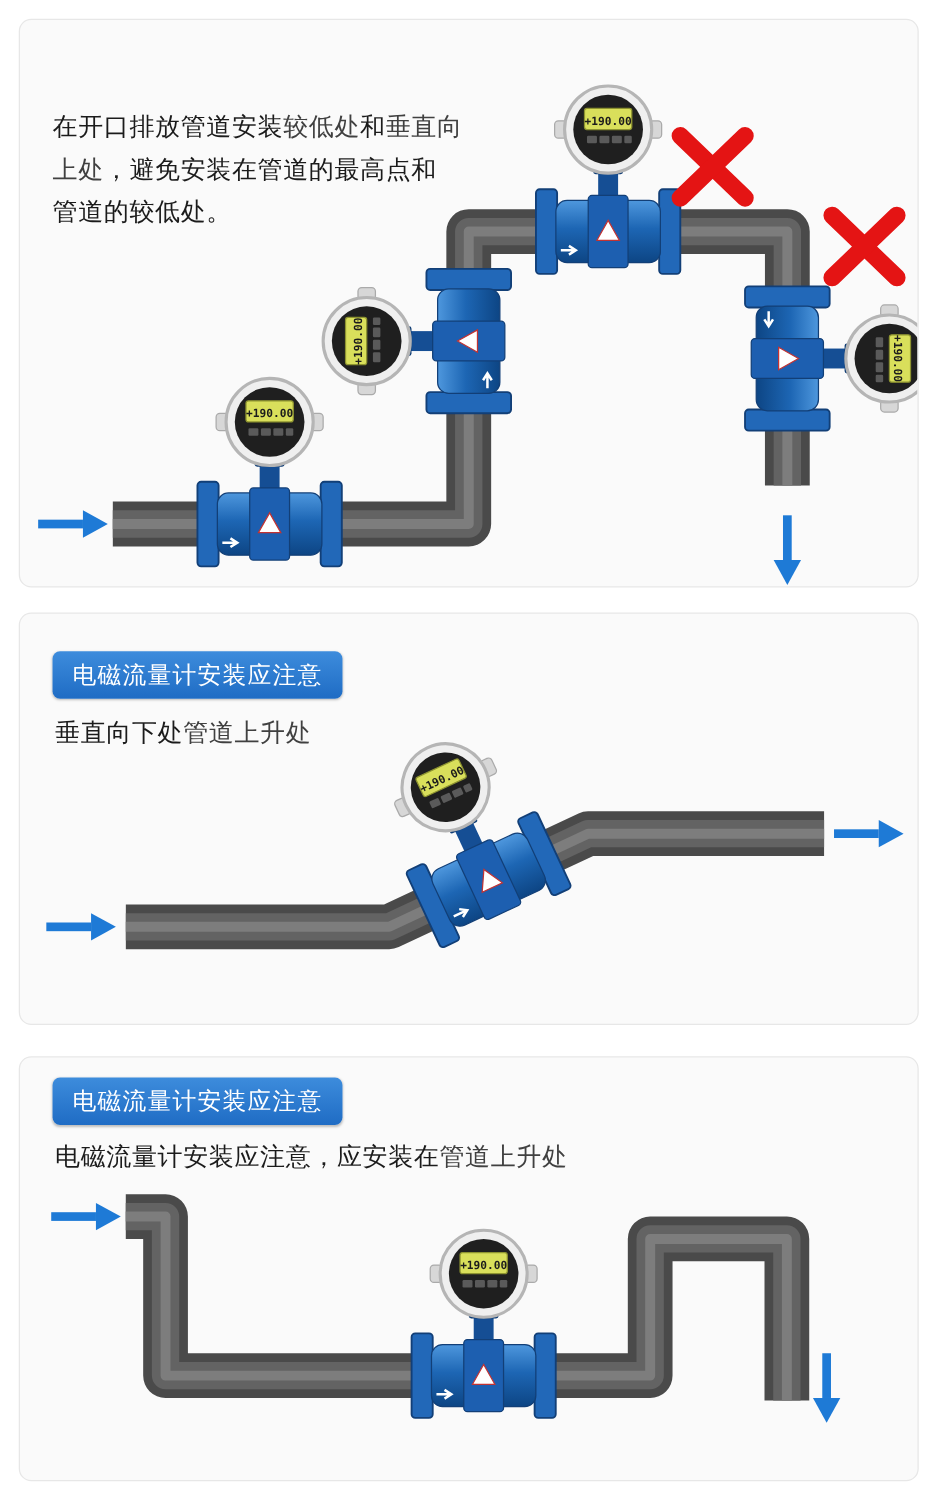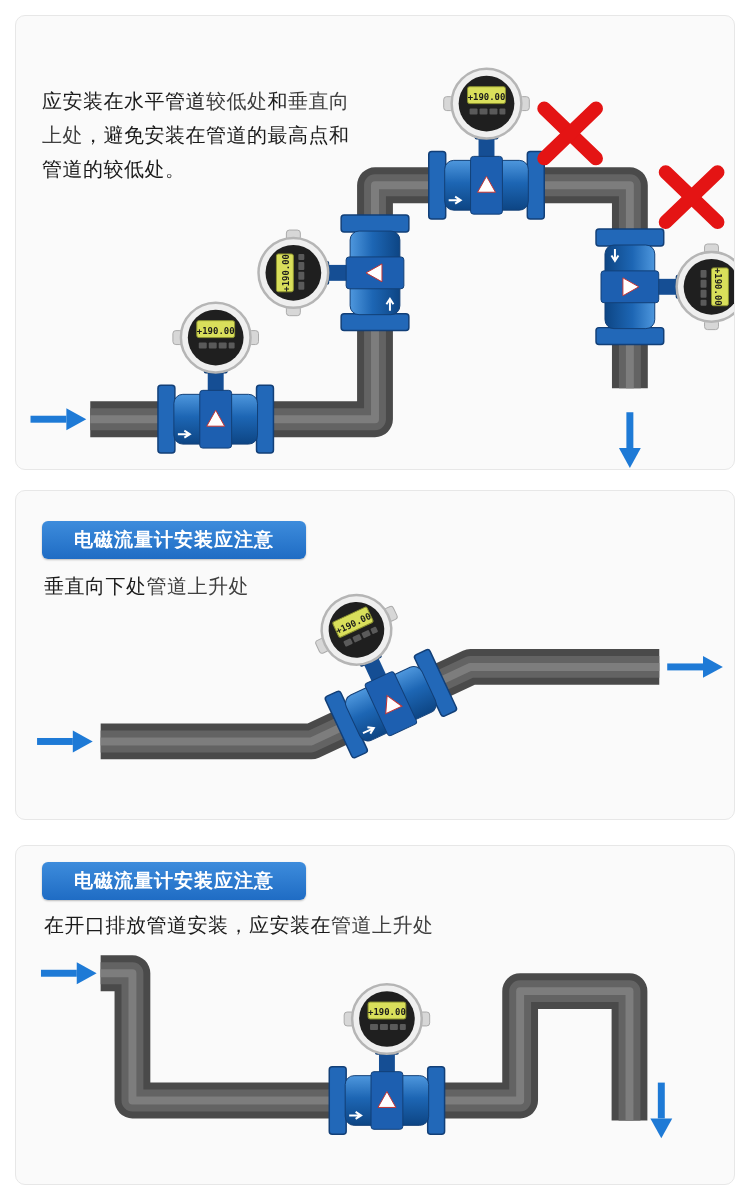--- a/index.html
+++ b/index.html
@@ -10,21 +10,21 @@
   #card2{top:490px;height:330px}
   #card3{top:845px;height:340px}
   .diagram{position:absolute;left:0;top:0;width:100%;height:100%;display:block}
   .desc{position:absolute;font-size:20px;color:#1b1b1b;letter-spacing:.5px;z-index:2}
   .desc .line{display:block}
   #card1 .desc{left:26px;top:68px;line-height:34px;width:340px}
   #card2 .desc{left:28px;top:82px}
   #card3 .desc{left:28px;top:66px}
   .accent{color:#404040}
   .badge{position:absolute;left:26px;z-index:2;background:linear-gradient(#3d8cdc,#1f6cc4);color:#fff;
-         font-size:19px;font-weight:bold;letter-spacing:1px;padding:6px 32px;border-radius:6px;
+         font-size:19px;font-weight:normal;letter-spacing:1px;padding:6px 16px;border-radius:6px;
          box-shadow:0 1px 2px rgba(0,0,0,.25)}
   #card2 .badge{top:30px}
   #card3 .badge{top:16px}
   .pipe-base{fill:none;stroke:#4a4a4a;stroke-width:36;stroke-linejoin:round}
   .pipe-mid{fill:none;stroke:#636363;stroke-width:22;stroke-linejoin:round}
   .pipe-hi{fill:none;stroke:#7d7d7d;stroke-width:8;stroke-linejoin:round}
   .lcd{font-size:9px;font-weight:bold;text-anchor:middle;fill:#1c1c1c;font-family:"DejaVu Sans Mono","Liberation Mono",monospace}
 </style>
 </head>
 <body>
@@ -63,21 +63,21 @@
     </g>
     <g id="ar" fill="#1e7ad6">
       <rect x="0" y="-3.5" width="36" height="7"></rect>
       <polygon points="36,-11 56,0 36,11"></polygon>
     </g>
   </defs>
 </svg>
 
 <section class="card" id="card1">
   <p class="desc">
-    <span class="line"><span>应安装在水平管道</span><span class="accent">较低处</span><span>和</span><span class="accent">垂直向</span></span>
+    <span class="line"><span>在开口排放管道安装</span><span class="accent">较低处</span><span>和</span><span class="accent">垂直向</span></span>
     <span class="line"><span class="accent">上处</span><span>，避免安装在管道的最高点和</span></span>
     <span class="line"><span>管道的较低处。</span></span>
   </p>
   <svg class="diagram" viewBox="0 0 720 455">
     <g>
       <path class="pipe-base" d="M 74 405 L 360 405 L 360 170 L 616 170 L 616 374"></path>
       <path class="pipe-mid" d="M 74 405 L 360 405 L 360 170 L 616 170 L 616 374"></path>
       <path class="pipe-hi" d="M 74 405 L 360 405 L 360 170 L 616 170 L 616 374"></path>
     </g>
     <g transform="translate(200,405)">
@@ -116,21 +116,21 @@
       <use href="#fm"></use>
         <text class="lcd" x="0" y="-86">+190.00</text>
     </g>
     <use href="#ar" transform="translate(20,252)"></use>
     <use href="#ar" transform="translate(654,177)"></use>
   </svg>
 </section>
 
 <section class="card" id="card3">
   <div class="badge">电磁流量计安装应注意</div>
-  <p class="desc"><span>在开口排放管道安装，应安装在</span><span class="accent">管道上升处</span></p>
+  <p class="desc"><span>电磁流量计安装应注意，应安装在</span><span class="accent">管道上升处</span></p>
   <svg class="diagram" viewBox="0 0 720 340">
     <g>
       <path class="pipe-base" d="M 84 128 L 116 128 L 116 256 L 506 256 L 506 146 L 616 146 L 616 276"></path>
       <path class="pipe-mid" d="M 84 128 L 116 128 L 116 256 L 506 256 L 506 146 L 616 146 L 616 276"></path>
       <path class="pipe-hi" d="M 84 128 L 116 128 L 116 256 L 506 256 L 506 146 L 616 146 L 616 276"></path>
     </g>
     <g transform="translate(372,256)">
       <use href="#fm"></use>
         <text class="lcd" x="0" y="-86">+190.00</text>
     </g>

